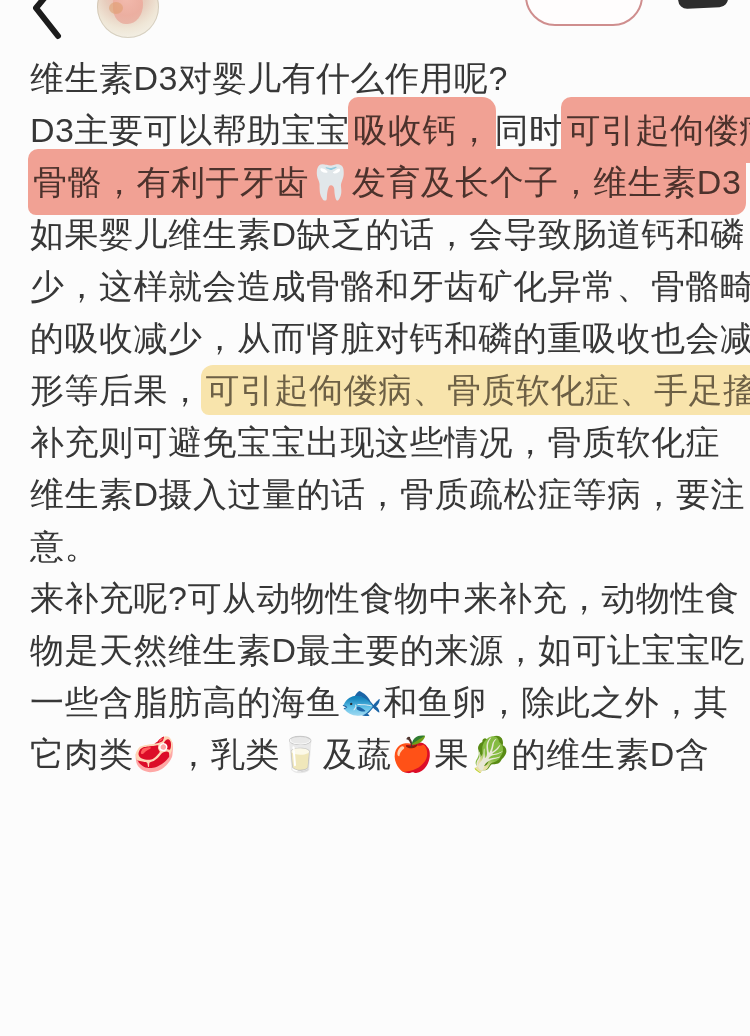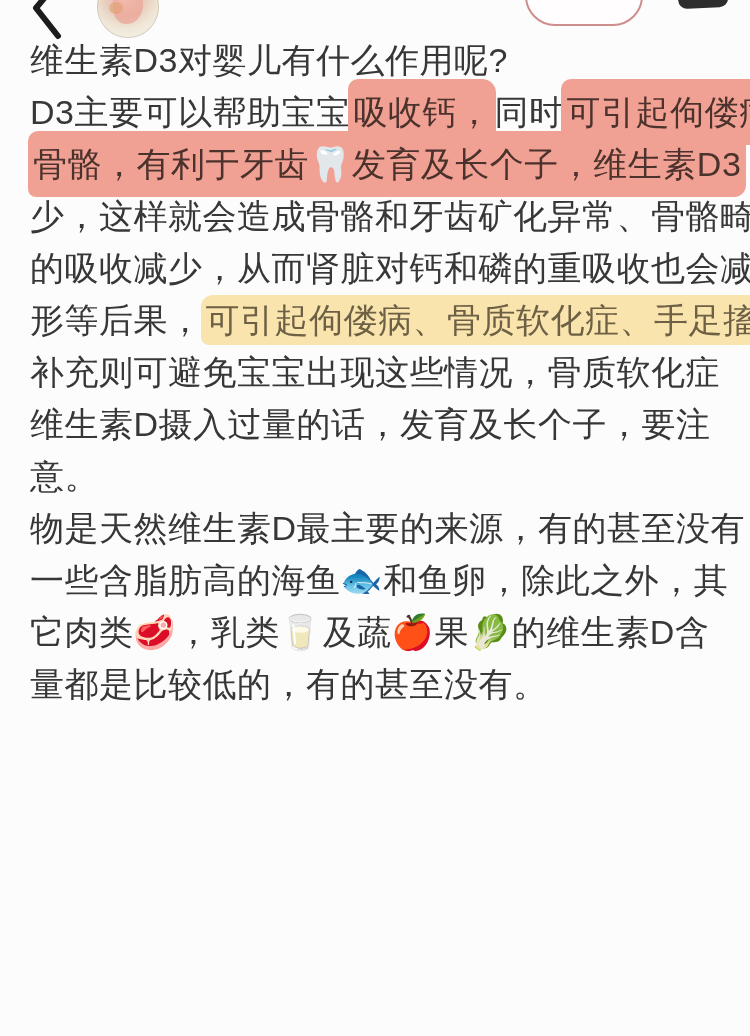--- a/index.html
+++ b/index.html
@@ -77,21 +77,21 @@
     width: 50px; height: 22px;
     background: #2d2d2d;
     border-radius: 4px 4px 9px 9px;
     transform: rotate(-3deg);
     cursor: pointer;
   }
 
   
   .content {
     position: absolute;
-    left: 30px; top: 34px;
+    left: 30px; top: 52px;
     width: 700px;
     color: #373737;
   }
   .tline {
     height: 52px;
     line-height: 52px;
     font-size: 34px;
     white-space: nowrap;
     letter-spacing: 0.5px;
   }
@@ -136,25 +136,26 @@
     <div class="follow-pill"></div>
 
     <div class="share-btn"></div>
 
   </div>
 
   <div class="content">
       <div class="tline"><span class="plain">维生素D3对婴儿有什么作用呢?</span></div>
       <div class="tline"><span class="plain">D3主要可以帮助宝宝</span><span class="hl-pink">吸收钙，</span><span class="plain">同时</span><span class="hl-pink">可引起佝偻病</span></div>
       <div class="tline"><span class="hl-pink">骨骼，有利于牙齿🦷发育及长个子，维生素D3</span></div>
+      <div class="tline"><span class="plain">如果婴儿维生素D缺乏的话，会导致肠道钙和磷</span></div>
       <div class="tline"><span class="plain">少，这样就会造成骨骼和牙齿矿化异常、骨骼畸</span></div>
       <div class="tline"><span class="plain">的吸收减少，从而肾脏对钙和磷的重吸收也会减</span></div>
       <div class="tline"><span class="plain">形等后果，</span><span class="hl-yellow">可引起佝偻病、骨质软化症、手足搐</span></div>
       <div class="tline"><span class="plain">补充则可避免宝宝出现这些情况，骨质软化症</span></div>
-      <div class="tline"><span class="plain">维生素D摄入过量的话，发育及长个子，要注</span></div>
+      <div class="tline"><span class="plain">维生素D摄入过量的话，骨质疏松症等病，要注</span></div>
       <div class="tline"><span class="plain">意。</span></div>
-      <div class="tline"><span class="plain">物是天然维生素D最主要的来源，有的甚至没有</span></div>
+      <div class="tline"><span class="plain">来补充呢?可从动物性食物中来补充，动物性食</span></div>
+      <div class="tline"><span class="plain">物是天然维生素D最主要的来源，如可让宝宝吃</span></div>
       <div class="tline"><span class="plain">一些含脂肪高的海鱼🐟和鱼卵，除此之外，其</span></div>
       <div class="tline"><span class="plain">它肉类🥩，乳类🥛及蔬🍎果🥬的维生素D含</span></div>
-      <div class="tline"><span class="plain">量都是比较低的，有的甚至没有。</span></div>
     </div>
 
 </div>
 
 </body></html>

